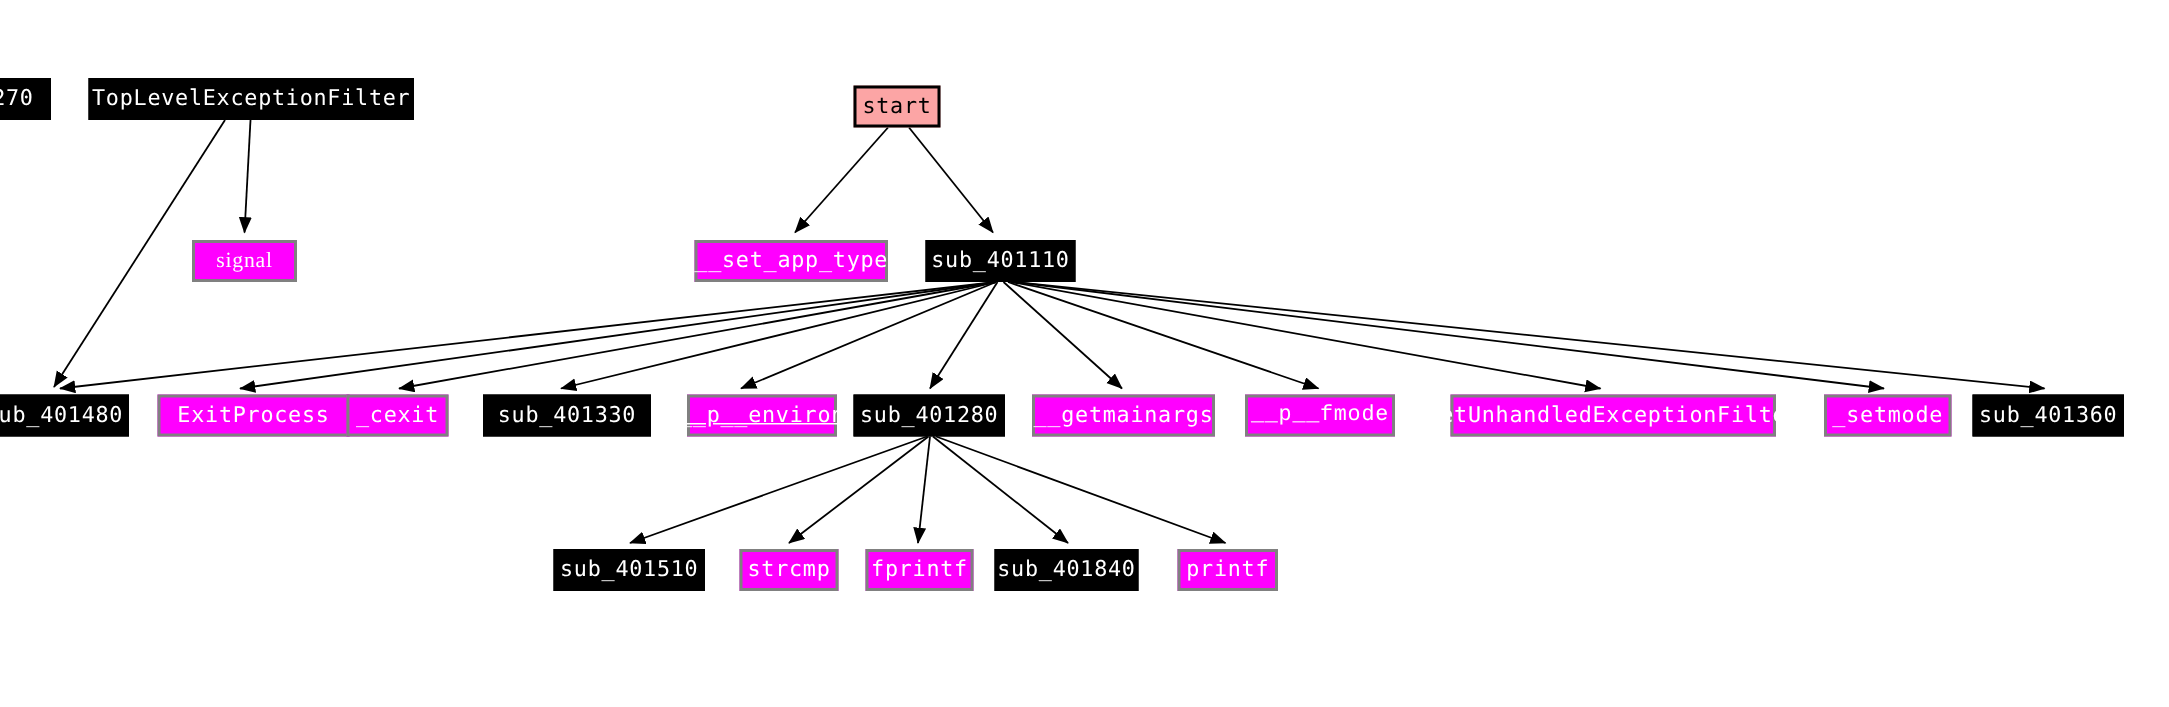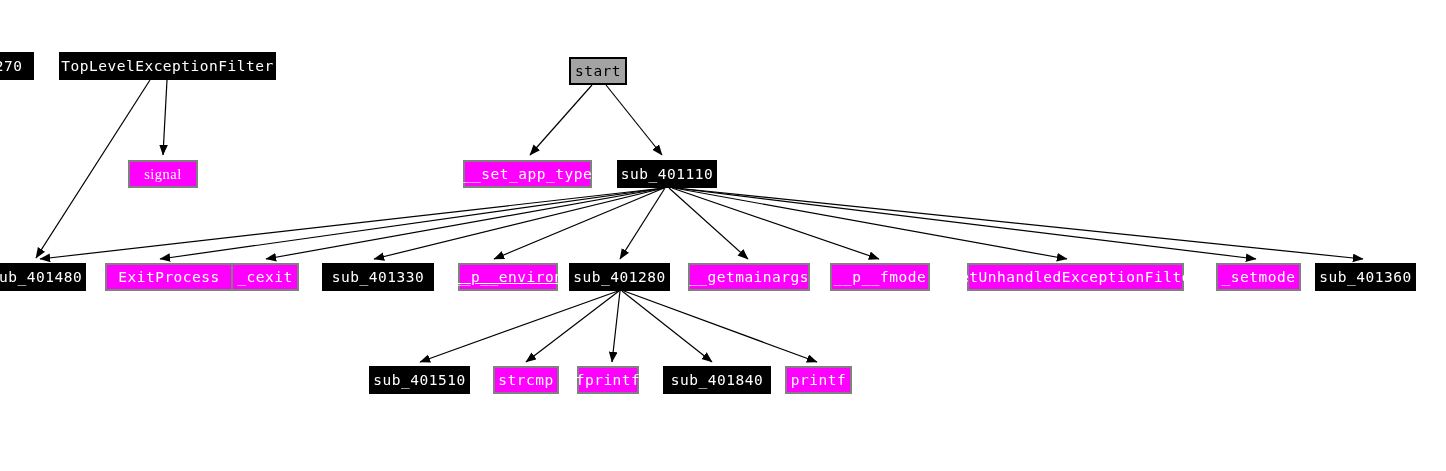--- a/index.html
+++ b/index.html
@@ -42,21 +42,21 @@
     background: #000000;
     color: #ffffff;
     border-color: #000000;
   }
   .node.magenta {
     background: #ff00ff;
     color: #ffffff;
     border: 2px solid #808080;
   }
   .node.green {
-    background: #a3a3a3;
+    background: #fca5a5;
     color: #000000;
     border: 2px solid #000000;
   }
 </style>
 </head>
 <body>
 
 <div id="canvas">
   <svg id="edges" viewBox="0 0 1446 471" width="1446" height="471">
     <defs>
@@ -94,23 +94,23 @@
       <div class="node magenta" style="left: 128px; top: 160px; width: 70px; font-family: Liberation Serif, serif;">signal</div>
       <div class="node magenta" style="left: 463px; top: 160px; width: 129px;">__set_app_type</div>
       <div class="node black" style="left: 617px; top: 160px; width: 100px;">sub_401110</div>
       <div class="node black" style="left: -14px; top: 263px; width: 100px;">sub_401480</div>
       <div class="node magenta" style="left: 105px; top: 263px; width: 128px;">ExitProcess</div>
       <div class="node magenta" style="left: 231px; top: 263px; width: 68px;">_cexit</div>
       <div class="node black" style="left: 322px; top: 263px; width: 112px;">sub_401330</div>
       <div class="node magenta" style="left: 458px; top: 263px; width: 100px; text-decoration: underline;">__p__environ</div>
       <div class="node black" style="left: 569px; top: 263px; width: 101px;">sub_401280</div>
       <div class="node magenta" style="left: 688px; top: 263px; width: 122px;">__getmainargs</div>
-      <div class="node magenta" style="left: 830px; top: 263px; width: 100px;">__p__fmode</div>
+      <div class="node magenta" style="left: 830px; top: 263px; width: 100px; font-family: Liberation Mono, monospace;">__p__fmode</div>
       <div class="node magenta" style="left: 967px; top: 263px; width: 217px;">SetUnhandledExceptionFilter</div>
       <div class="node magenta" style="left: 1216px; top: 263px; width: 85px;">_setmode</div>
       <div class="node black" style="left: 1315px; top: 263px; width: 101px;">sub_401360</div>
       <div class="node black" style="left: 369px; top: 366px; width: 101px;">sub_401510</div>
       <div class="node magenta" style="left: 493px; top: 366px; width: 66px;">strcmp</div>
-      <div class="node magenta" style="left: 577px; top: 366px; width: 62px;">fprintf</div>
-      <div class="node black" style="left: 663px; top: 366px; width: 108px;">sub_401840</div>
+      <div class="node magenta" style="left: 577px; top: 366px; width: 72px;">fprintf</div>
+      <div class="node black" style="left: 663px; top: 366px; width: 96px;">sub_401840</div>
       <div class="node magenta" style="left: 785px; top: 366px; width: 67px;">printf</div>
     </div>
 </div>
 
 </body></html>

